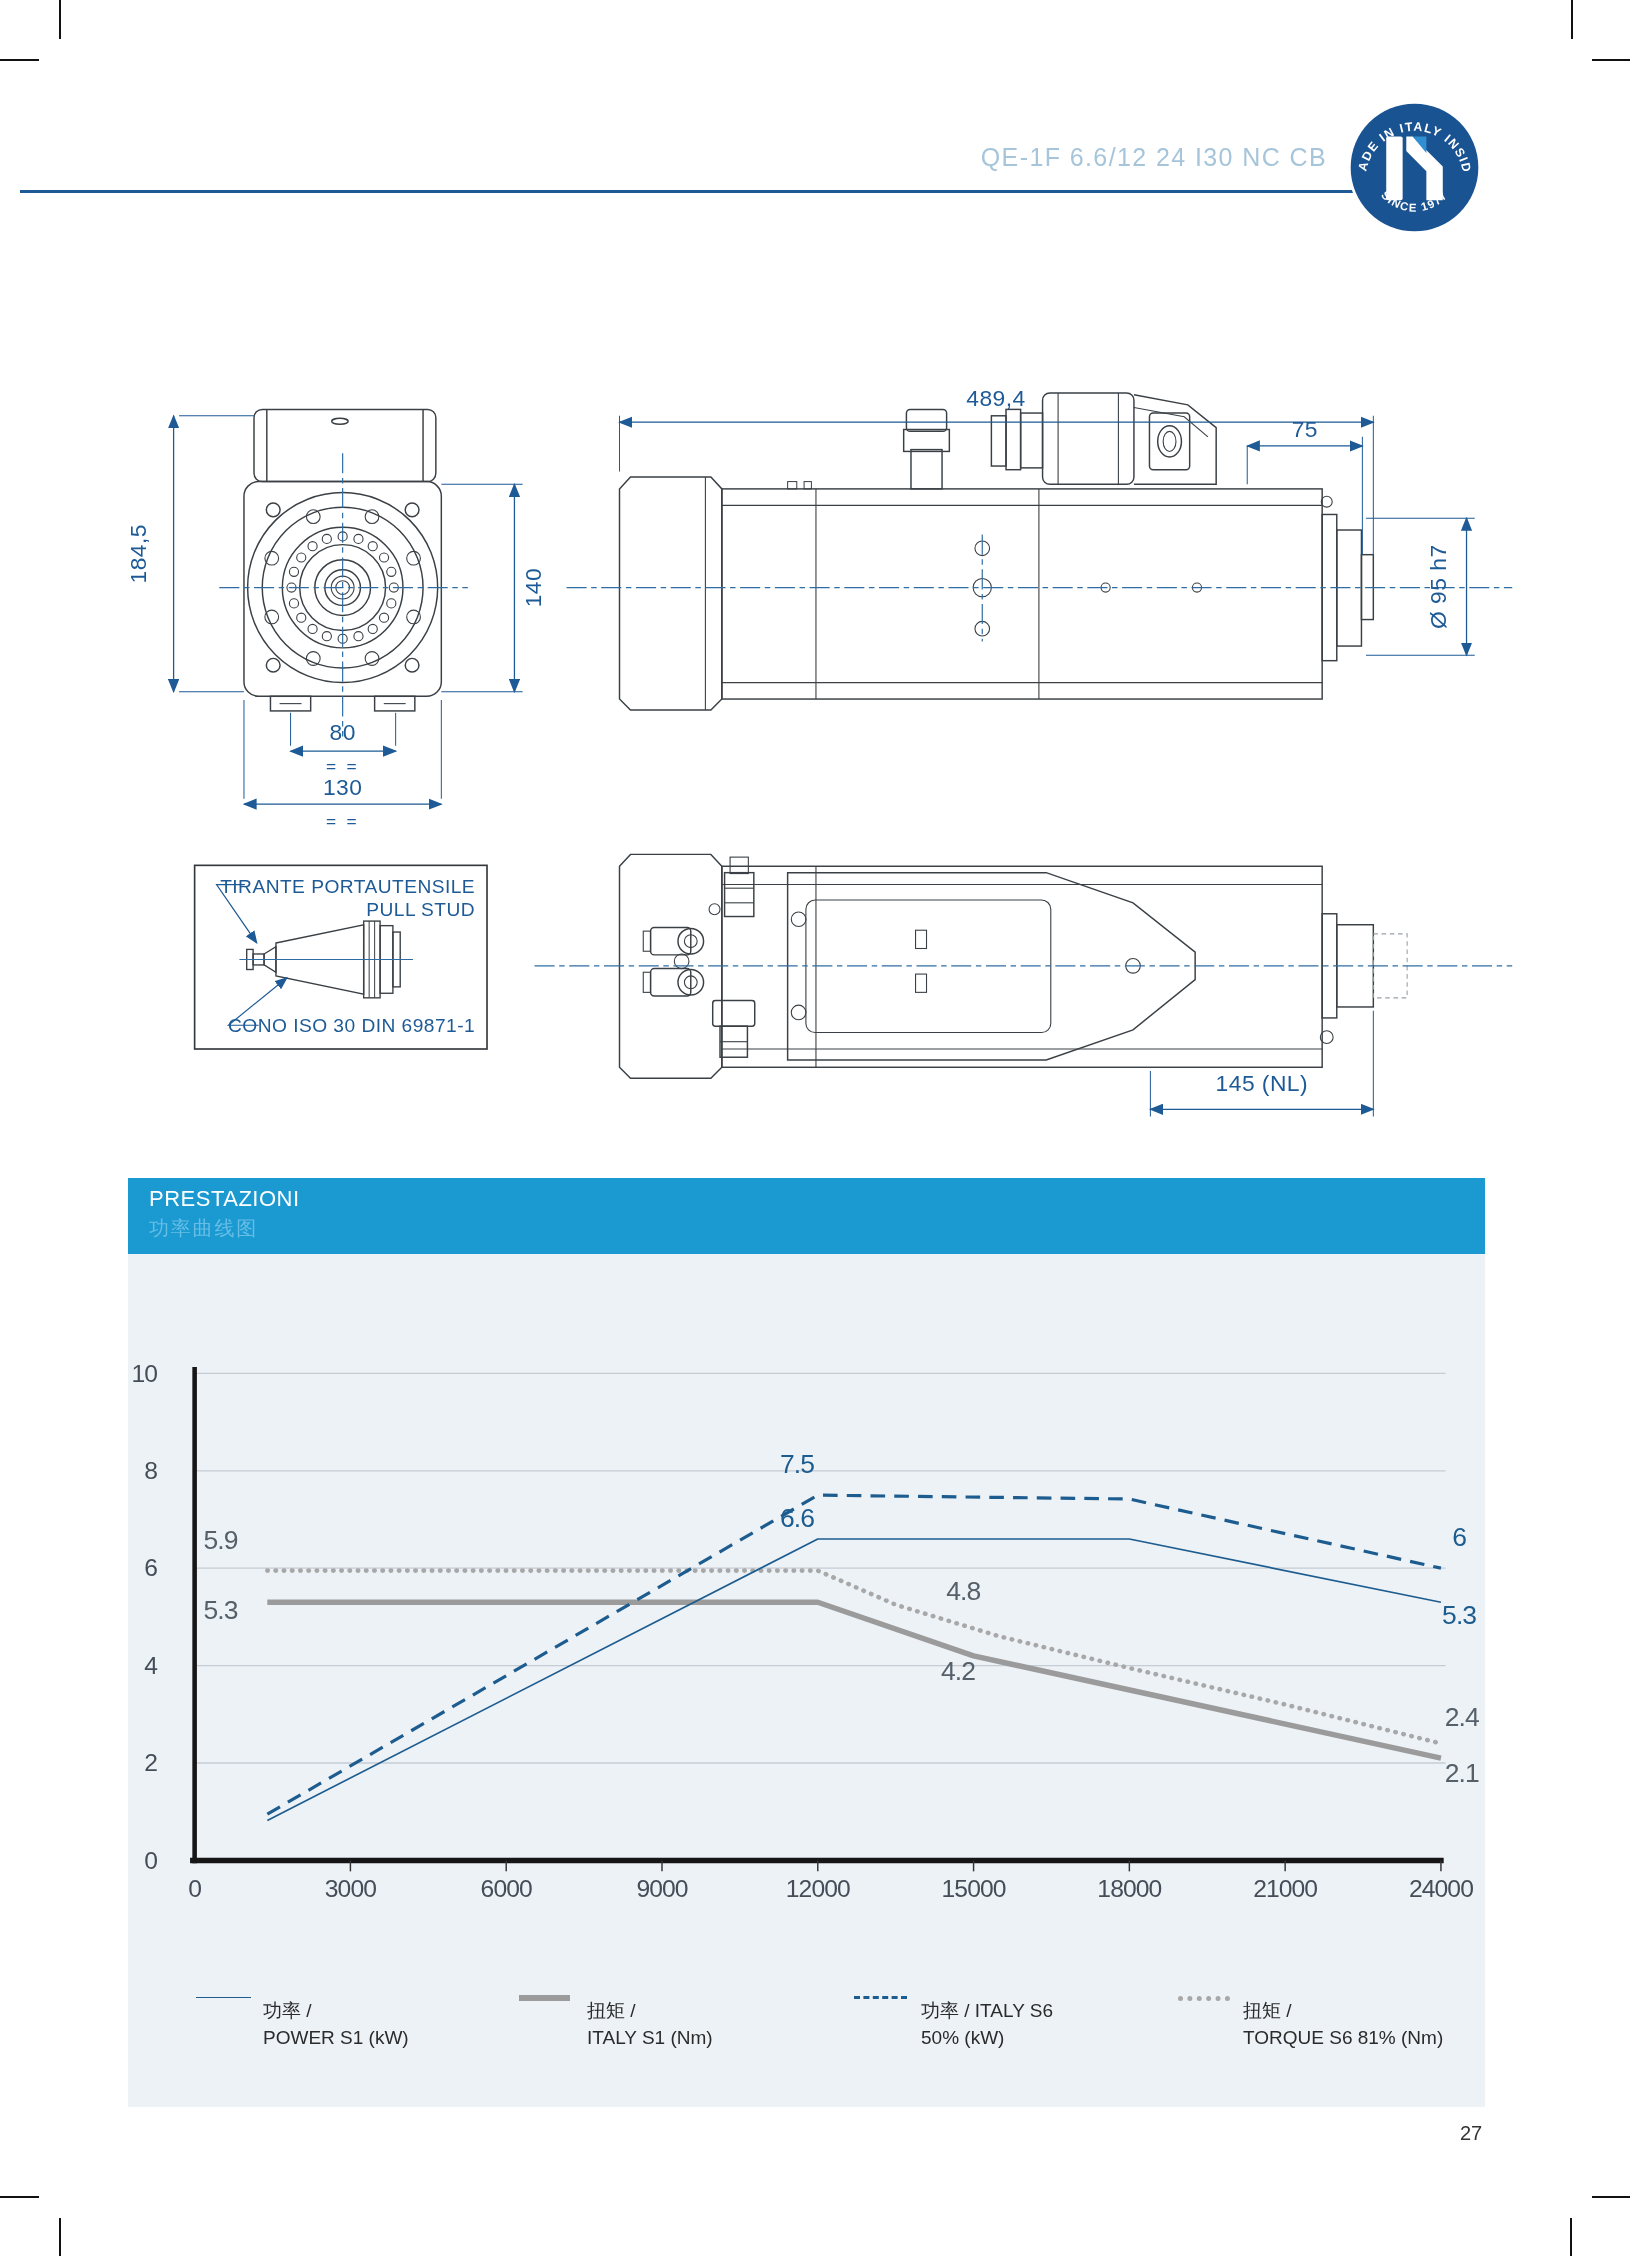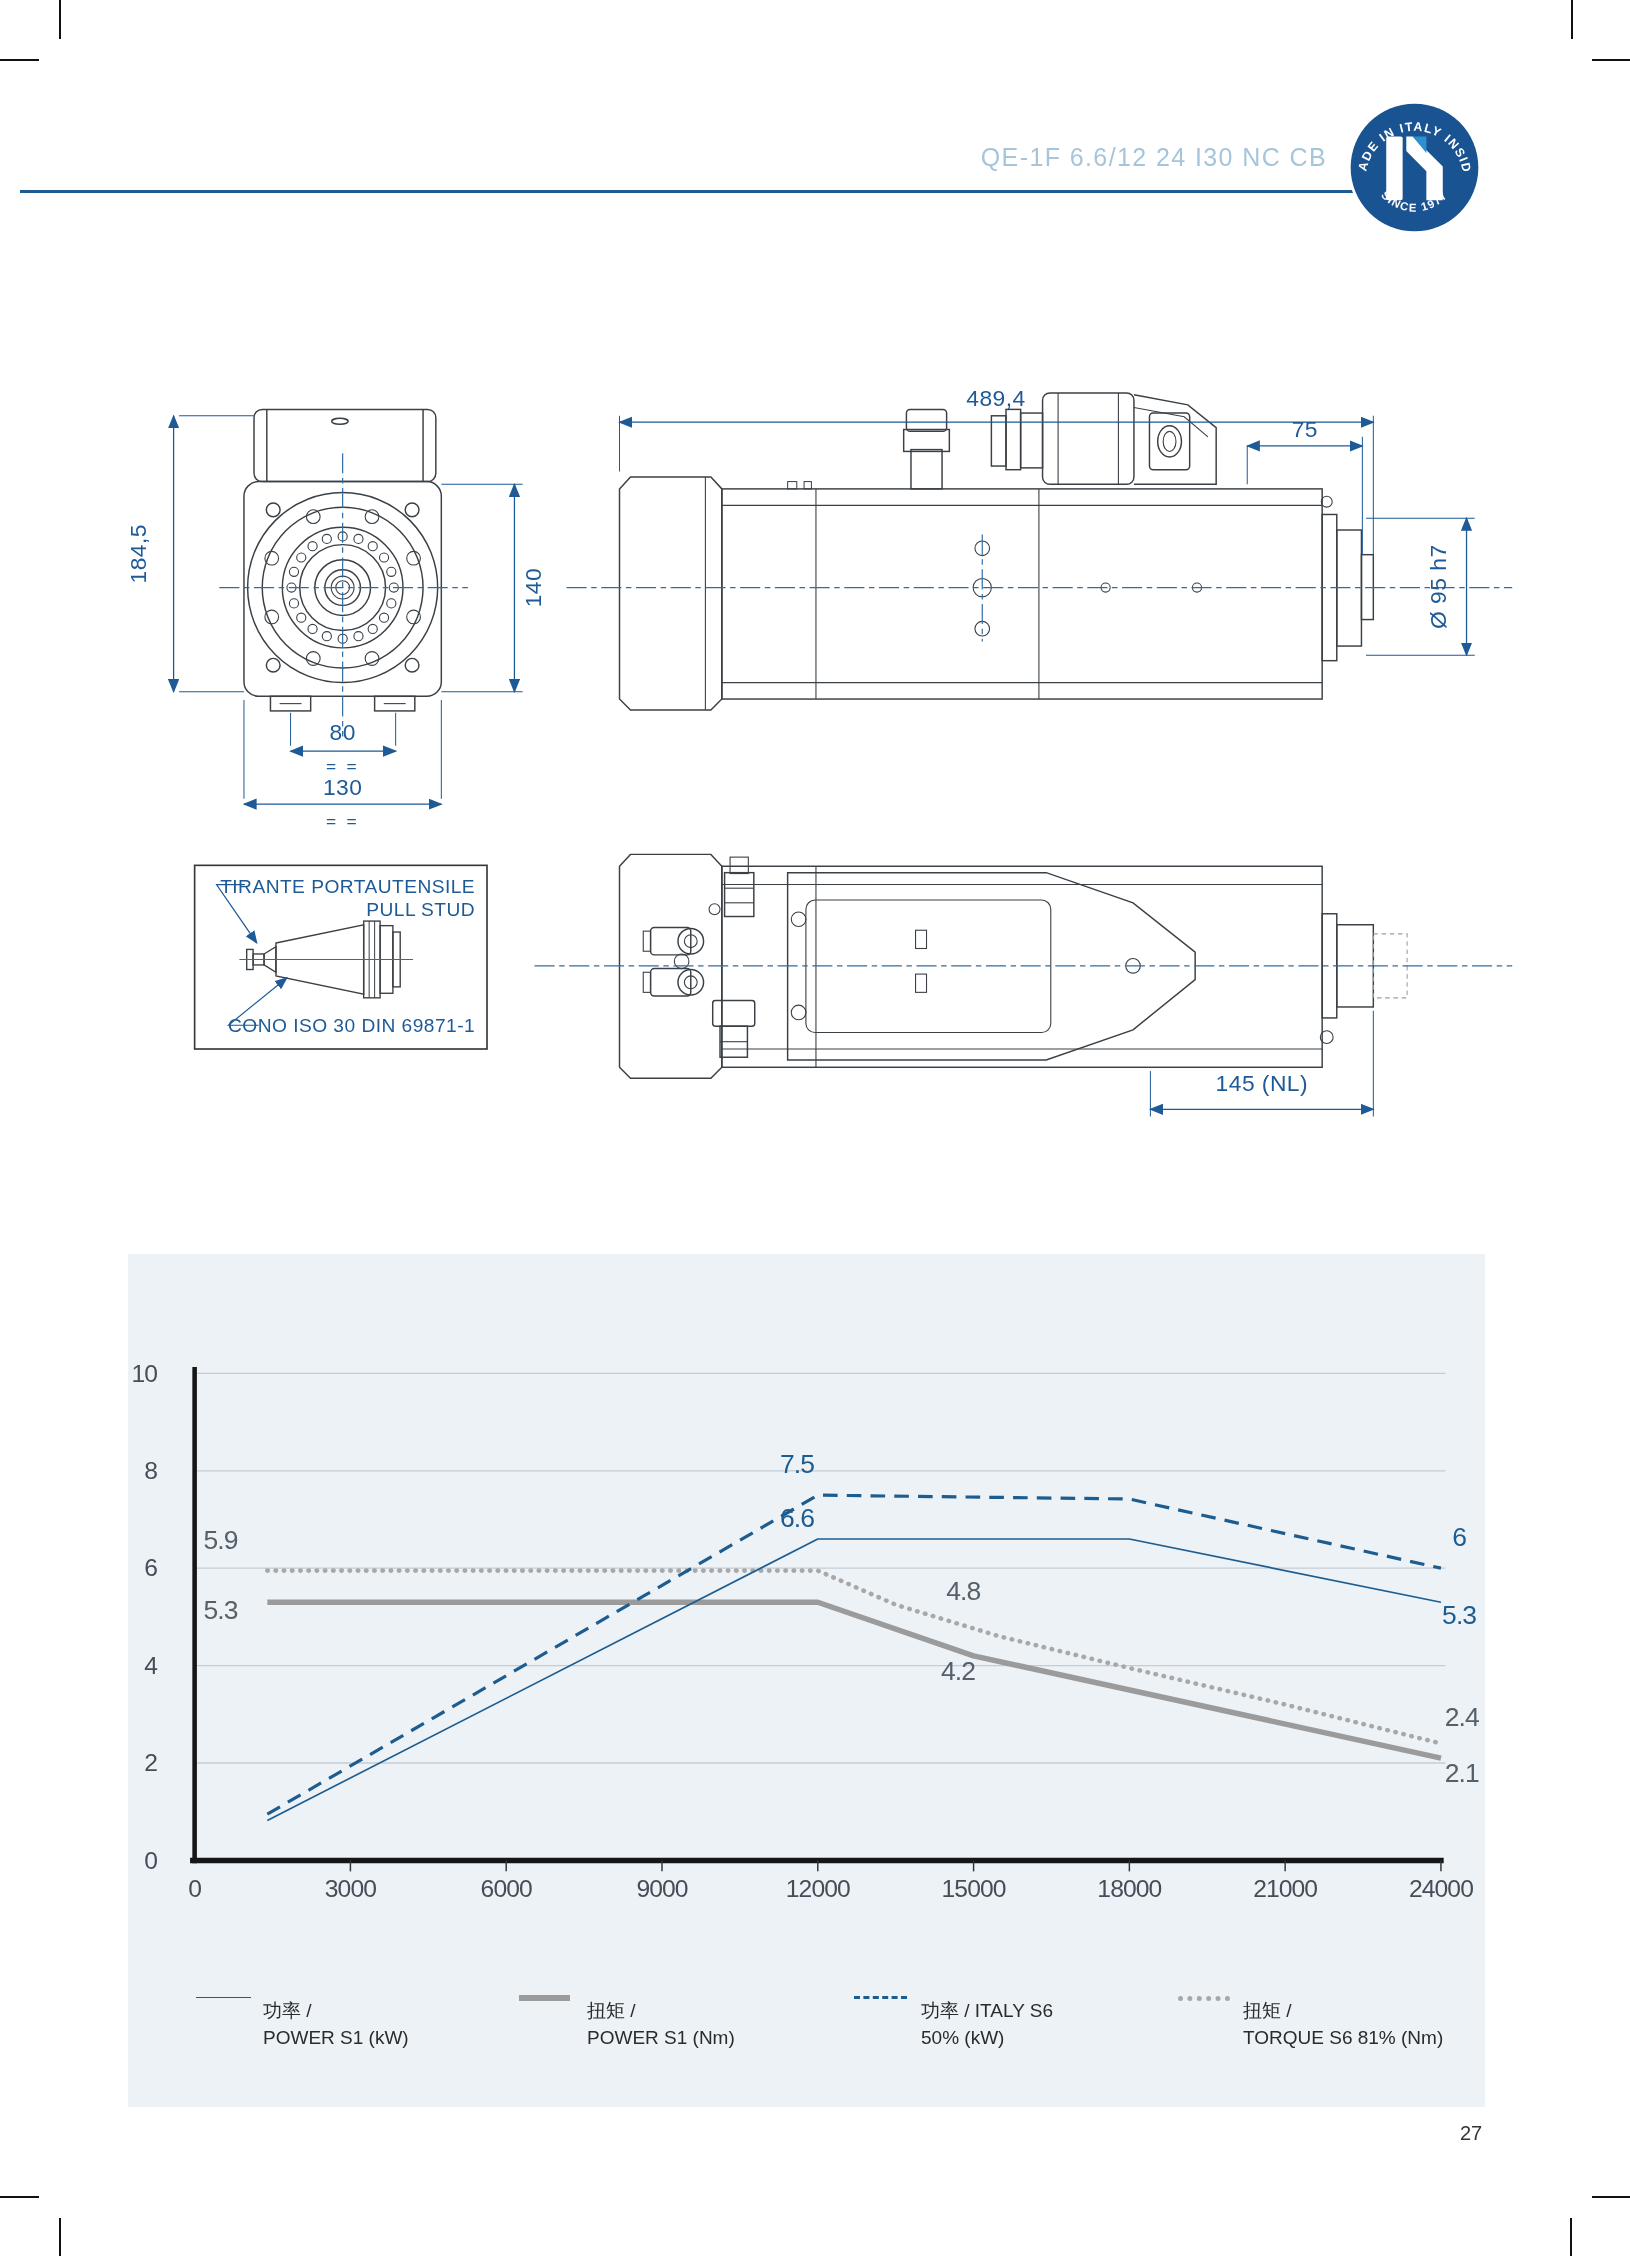--- a/index.html
+++ b/index.html
@@ -59,20 +59,24 @@
     <text class="badge-txt"><textPath href="#arcTop" startOffset="50%" text-anchor="middle">MADE IN ITALY INSIDE</textPath></text>
     <text class="badge-txt" style="font-size:12.5px;"><textPath href="#arcBot" startOffset="50%" text-anchor="middle">SINCE 1977</textPath></text>
     <g transform="translate(0,1)">
       <rect x="-31" y="-35" width="18" height="70" rx="2" fill="#fff"></rect>
       <path d="M -9,-35 L -2,-35 L 31,-2 L 31,35 L 13,35 L 13,3 L -9,-19 Z" fill="#fff"></path>
       <path d="M -2,-35 L 13,-35 L 13,-17 Z" fill="#2f8fd0"></path>
     </g>
   </svg>
 
   <div class="panel"></div>
+  <div class="panel-header">
+    <div class="t1">PRESTAZIONI</div>
+    <div class="t2">功率曲线图</div>
+  </div>
 
   <svg id="vec" width="1631" height="2257" viewBox="0 0 1785 2470">
     <defs>
       <marker id="arw" viewBox="0 0 10 8" refX="9" refY="4" markerWidth="11" markerHeight="9" orient="auto-start-reverse">
           <path d="M0,0 L10,4 L0,8 Z" fill="#1d5a96"></path>
         </marker>
     </defs>
 
     <g fill="none" stroke="#3a4045" stroke-width="1.6">
       <rect x="278" y="448" width="199" height="79" rx="9"></rect>
@@ -330,21 +334,21 @@
 
   <div class="legend">
     <div class="sw sw-thin-blue" style="left:196px;top:1997px;"></div>
     <div class="leg-text" style="left:263px;top:1965px;">
       <div>功率 /</div>
       <div>POWER S1 (kW)</div>
     </div>
     <div class="sw sw-thick-gray" style="left:519px;top:1995px;"></div>
     <div class="leg-text" style="left:587px;top:1965px;">
       <div>扭矩 /</div>
-      <div>POWER S1 (Nm)</div>
+      <div>ITALY S1 (Nm)</div>
     </div>
     <div class="sw sw-dash-blue" style="left:854px;top:1996px;"></div>
     <div class="leg-text" style="left:921px;top:1965px;">
       <div>功率 / ITALY S6</div>
       <div>50% (kW)</div>
     </div>
     <div class="sw sw-dot-gray" style="left:1178px;top:1996px;"></div>
     <div class="leg-text" style="left:1243px;top:1965px;">
       <div>扭矩 /</div>
       <div>TORQUE S6 81% (Nm)</div>

